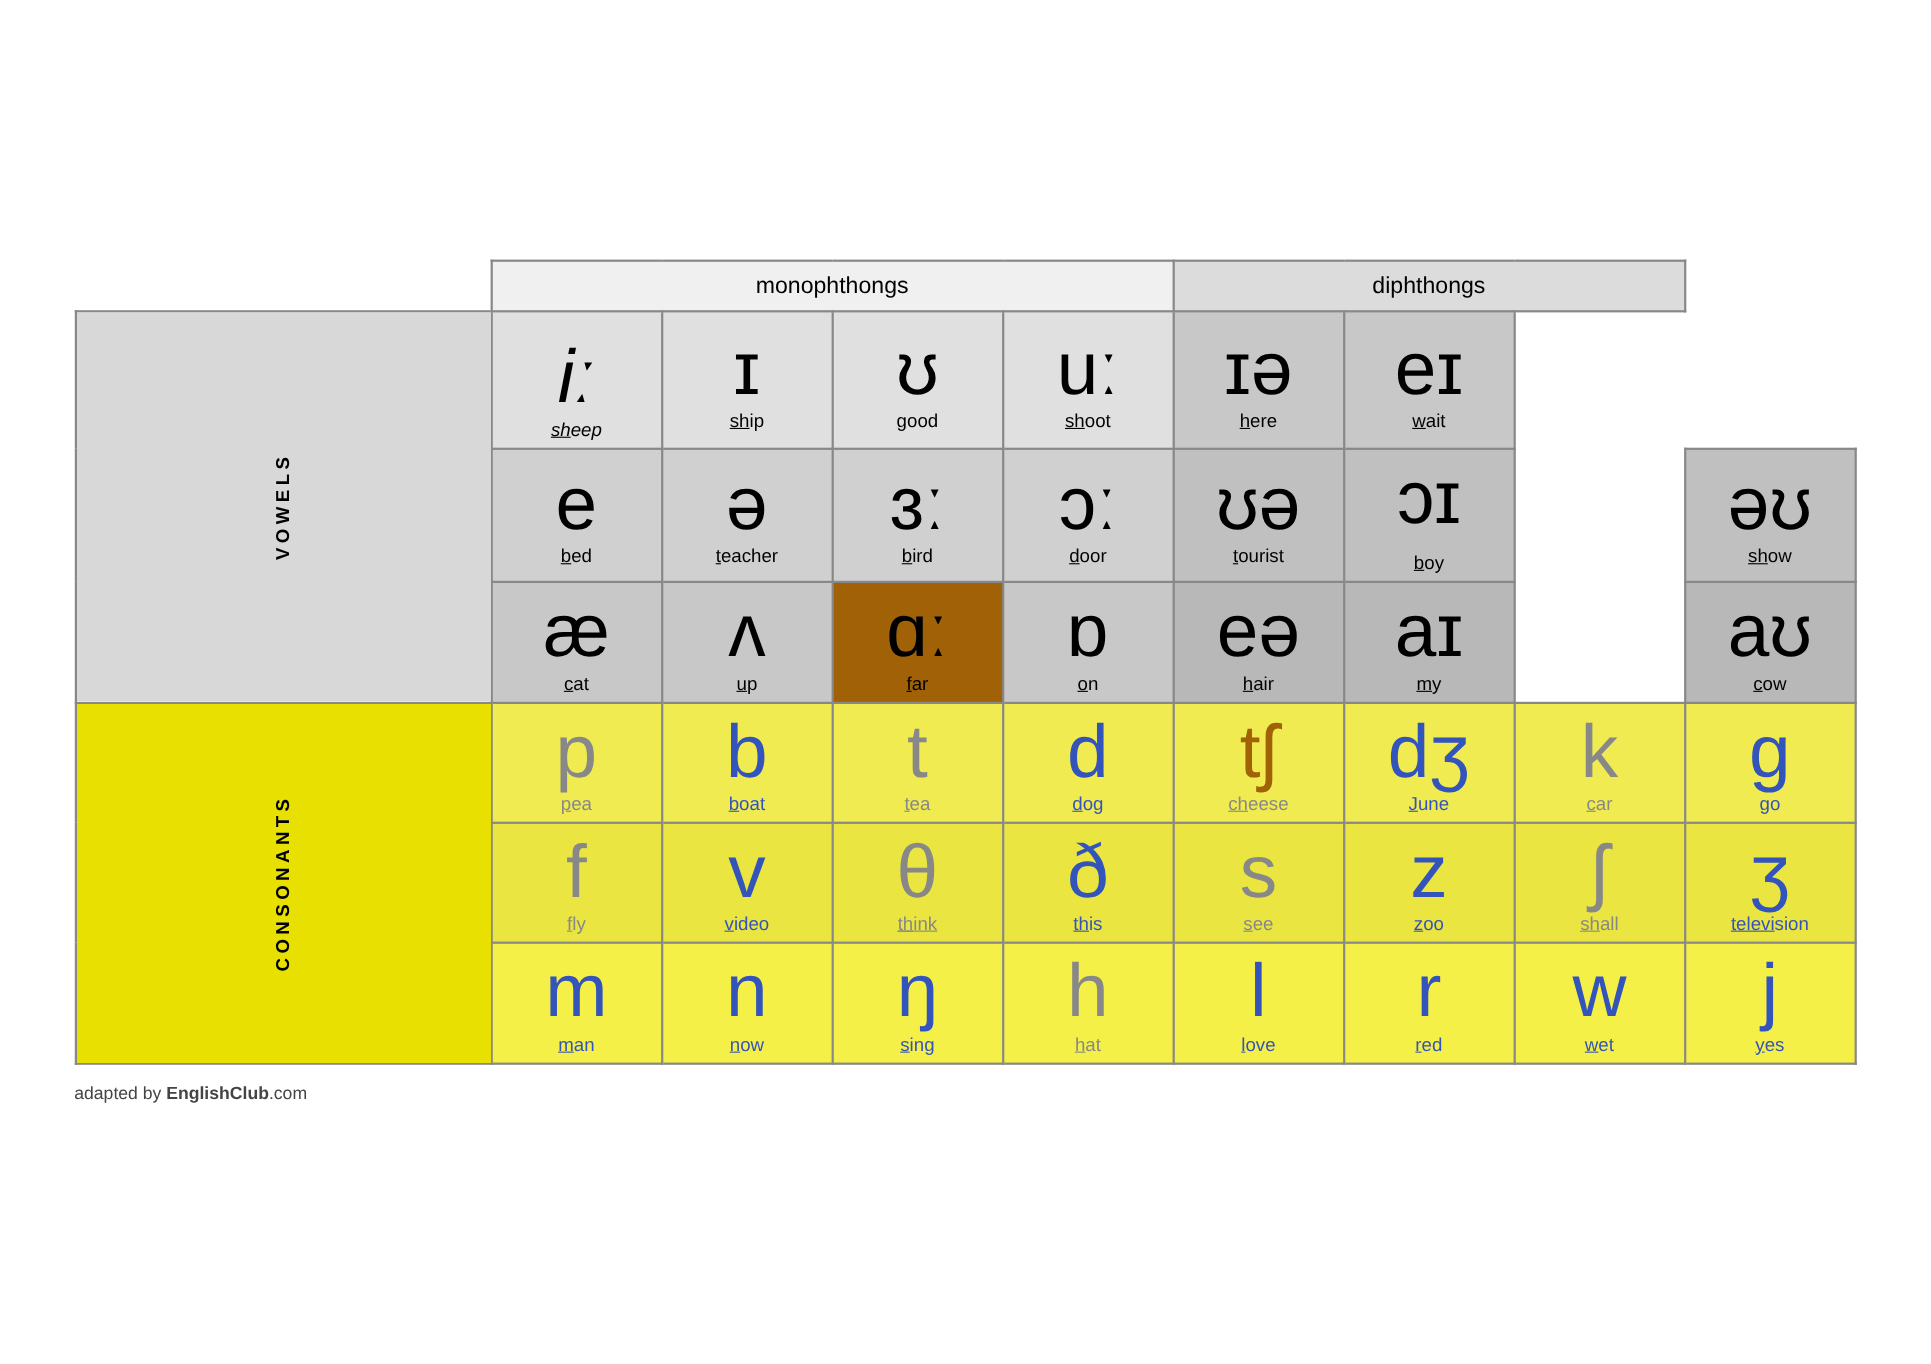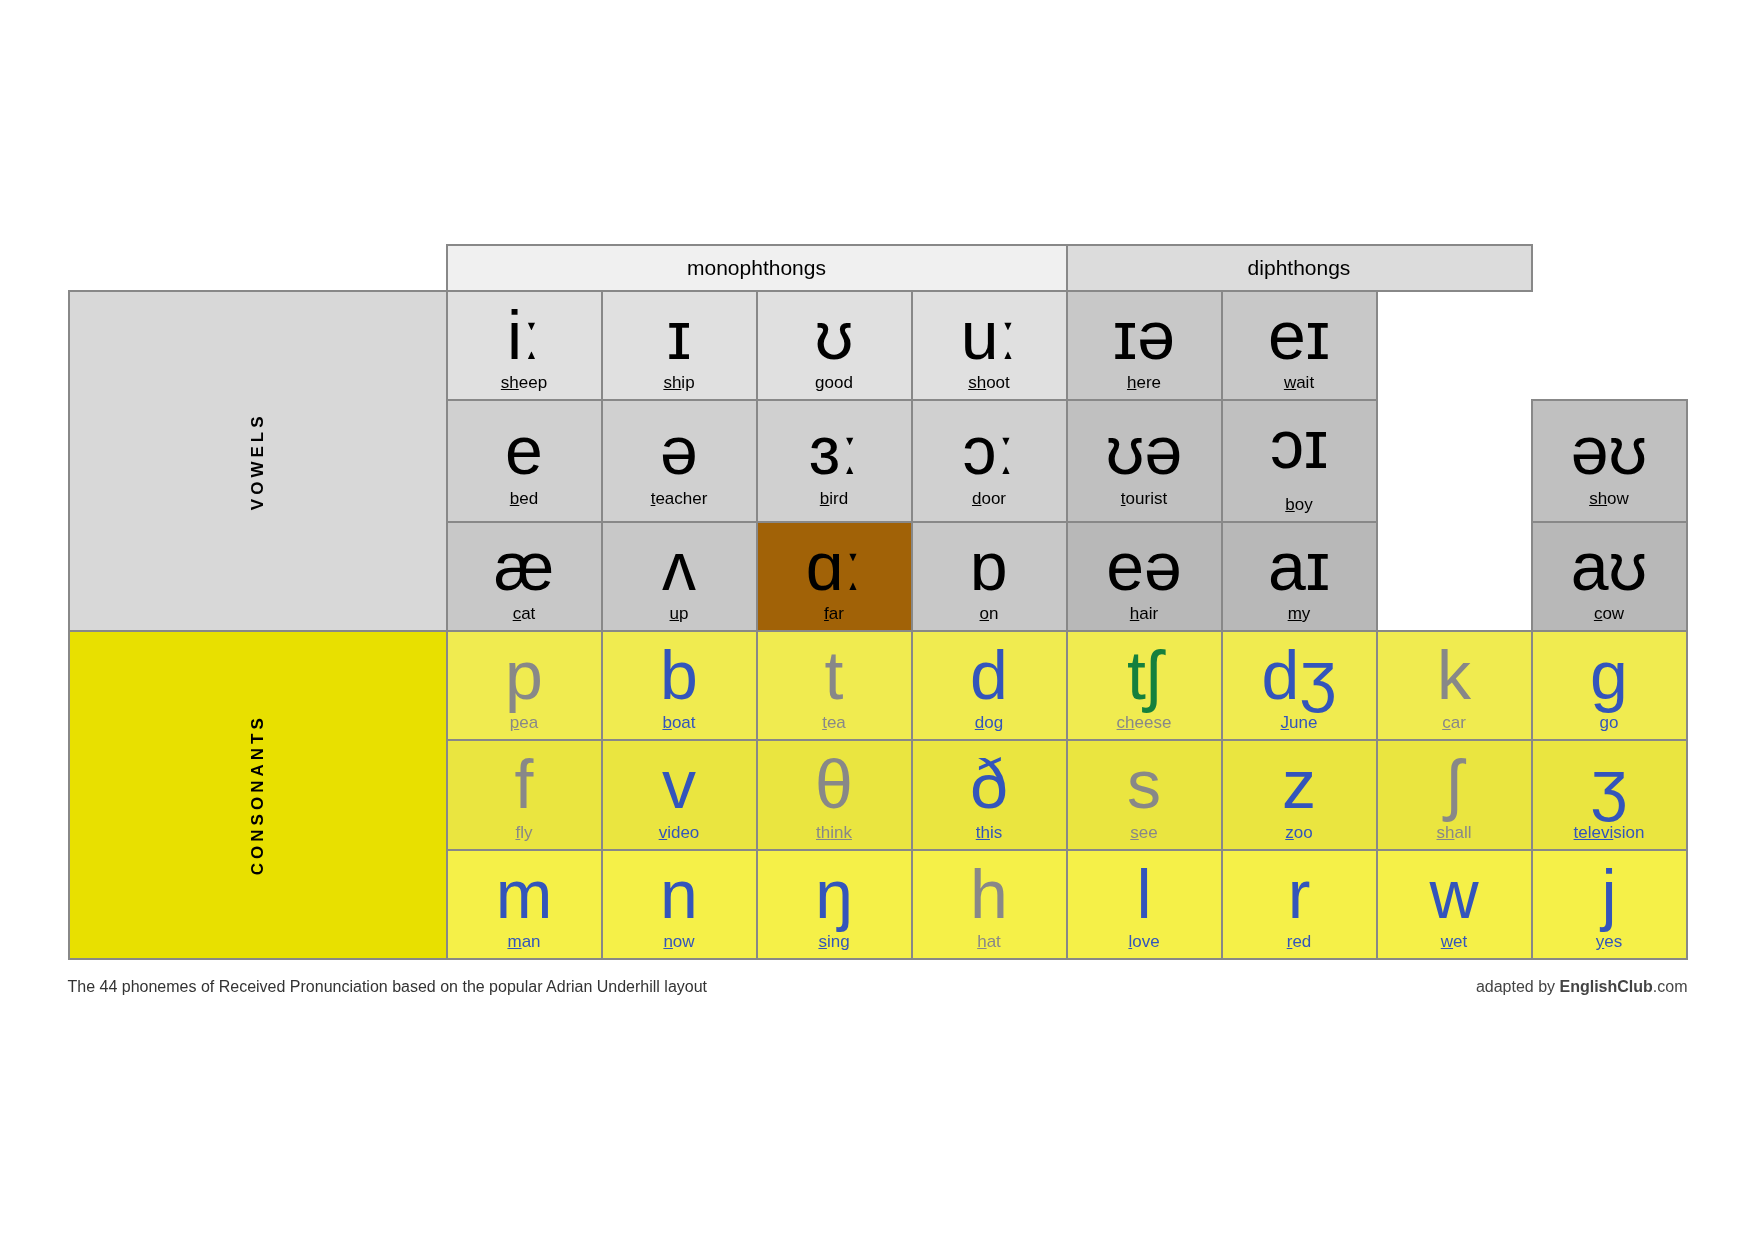--- a/index.html
+++ b/index.html
@@ -106,21 +106,21 @@
             <td style="border:none; background:white;" rowspan="2"></td>
             <td colspan="4" class="hdr-top">monophthongs</td>
             <td colspan="3" class="hdr-dip">diphthongs</td>
             <td style="border:none; background:white;"></td>
           </tr>
         </thead>
         <tbody id="chart-body">
 
         <tr>
               <td rowspan="3" class="side-v" style="background: rgb(216, 216, 216); writing-mode: vertical-rl; transform: rotate(180deg); text-align: center; font-size: 17px; font-weight: bold; letter-spacing: 4px; text-transform: uppercase; border: 2px solid rgb(136, 136, 136); padding: 8px 4px; min-width: 32px;">VOWELS</td>
-              <td style="background: rgb(224, 224, 224); border: 2px solid rgb(136, 136, 136); width: 155px; text-align: center; vertical-align: middle; padding: 8px 4px 6px;">
+              <td style="background: rgb(224, 224, 224); border: 2px solid rgb(136, 136, 136); width: 155px; text-align: center; vertical-align: middle; padding: 23px 4px 6px; font-style: italic;">
                 <span style="font-size:68px; line-height:1.05; display:block; color:#000;">iː</span>
                 <span style="font-size:17px; display:block; margin-top:2px;"><u>sh</u>eep</span>
               </td>
               <td style="background: rgb(224, 224, 224); border: 2px solid rgb(136, 136, 136); width: 155px; text-align: center; vertical-align: middle; padding: 8px 4px 6px;">
                 <span style="font-size:68px; line-height:1.05; display:block; color:#000;">ɪ</span>
                 <span style="font-size:17px; display:block; margin-top:2px;"><u>sh</u>ip</span>
               </td>
               <td style="background: rgb(224, 224, 224); border: 2px solid rgb(136, 136, 136); width: 155px; text-align: center; vertical-align: middle; padding: 8px 4px 6px;">
                 <span style="font-size:68px; line-height:1.05; display:block; color:#000;">ʊ</span>
                 <span style="font-size:17px; display:block; margin-top:2px;"><u>g</u>ood</span>
@@ -211,21 +211,21 @@
               </td>
               <td style="background: rgb(240, 235, 80); border: 2px solid rgb(136, 136, 136); width: 155px; text-align: center; vertical-align: middle; padding: 8px 4px 6px;">
                 <span style="font-size:68px; line-height:1.05; display:block; color:#888888;">t</span>
                 <span style="font-size:17px; display:block; margin-top:2px; color:#888888;"><u>t</u>ea</span>
               </td>
               <td style="background: rgb(240, 235, 80); border: 2px solid rgb(136, 136, 136); width: 155px; text-align: center; vertical-align: middle; padding: 8px 4px 6px;">
                 <span style="font-size:68px; line-height:1.05; display:block; color:#3355bb;">d</span>
                 <span style="font-size:17px; display:block; margin-top:2px; color:#3355bb;"><u>d</u>og</span>
               </td>
               <td style="background: rgb(240, 235, 80); border: 2px solid rgb(136, 136, 136); width: 155px; text-align: center; vertical-align: middle; padding: 8px 4px 6px;">
-                <span style="font-size:68px; line-height:1.05; display:block; color:#15803d;text-align:center;">tʃ</span>
+                <span style="font-size:68px; line-height:1.05; display:block; color:#a16207;text-align:center;">tʃ</span>
                 <span style="font-size:17px; display:block; margin-top:2px; color:#888888;"><u>ch</u>eese</span>
               </td>
               <td style="background: rgb(240, 235, 80); border: 2px solid rgb(136, 136, 136); width: 155px; text-align: center; vertical-align: middle; padding: 8px 4px 6px;">
                 <span style="font-size:68px; line-height:1.05; display:block; color:#3355bb;">dʒ</span>
                 <span style="font-size:17px; display:block; margin-top:2px; color:#3355bb;"><u>J</u>une</span>
               </td>
               <td style="background: rgb(240, 235, 80); border: 2px solid rgb(136, 136, 136); width: 155px; text-align: center; vertical-align: middle; padding: 8px 4px 6px;">
                 <span style="font-size:68px; line-height:1.05; display:block; color:#888888;">k</span>
                 <span style="font-size:17px; display:block; margin-top:2px; color:#888888;"><u>c</u>ar</span>
               </td>
@@ -302,18 +302,17 @@
                 <span style="font-size:17px; display:block; margin-top:2px; color:#3355bb;"><u>y</u>es</span>
               </td>
             </tr>
           </tbody>
       </table>
     </div>
 
   </div>
 
   <div class="footer-note">
-    <span>The 44 phonemes of Received Pronunciation based on the popular Adrian Underhill layout</span>
     <span style="font-size:16px; color:#444;">
       adapted by <strong>EnglishClub</strong>.com
     </span>
   </div>
 </div>
 
 </body></html>

